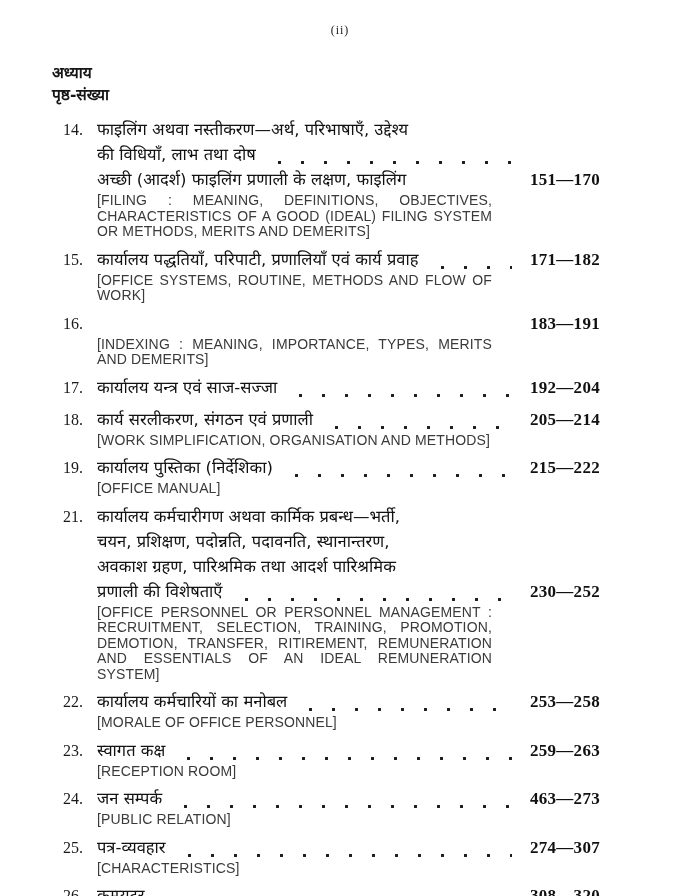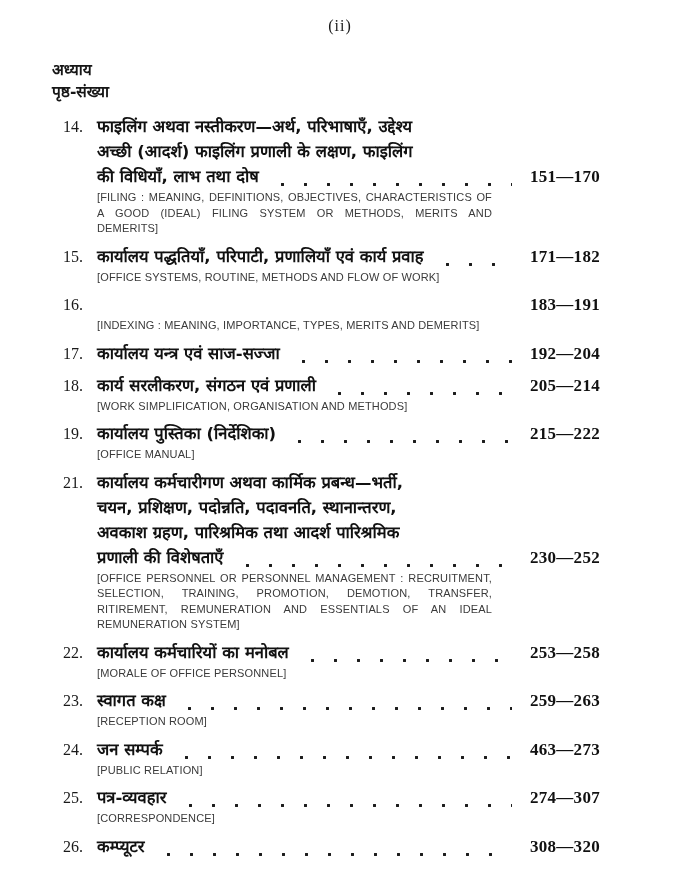--- a/index.html
+++ b/index.html
@@ -11,22 +11,22 @@
     width: 680px;
     height: 896px;
     overflow: hidden;
     font-family: "DejaVu Sans", sans-serif;
     color: #141414;
     position: relative;
   }
   .roman-folio {
     text-align: center;
     font-family: "Liberation Serif", serif;
-    font-size: 16px;
-    padding-top: 17px;
+    font-size: 12px;
+    padding-top: 23px;
     letter-spacing: 1px;
     color: #1a1a1a;
   }
   .toc-head {
     display: flex;
     justify-content: space-between;
     align-items: baseline;
     margin: 23px 80px 12px 52px;
     font-weight: bold;
     font-size: 15.5px;
@@ -46,21 +46,21 @@
     grid-row: 1;
     font-family: "Liberation Serif", serif;
     font-size: 16px;
     line-height: 25px;
     padding-left: 11px;
     color: #1a1a1a;
   }
   .hindi {
     grid-column: 2;
     grid-row: 1;
-    font-weight: bold;
+    font-weight: normal;
     font-size: 16.5px;
     line-height: 25px;
     color: #111111;
   }
   .hline.last {
     display: flex;
     align-items: stretch;
   }
   .hline.last .txt {
     white-space: nowrap;
@@ -85,21 +85,21 @@
     line-height: 25px;
     letter-spacing: 0.3px;
     color: #111111;
     white-space: nowrap;
   }
   .english {
     grid-column: 2;
     grid-row: 2;
     margin: 1px 26px 0 0;
     font-family: "Liberation Sans", sans-serif;
-    font-size: 11px;
+    font-size: 14px;
     line-height: 15.5px;
     letter-spacing: 0.15px;
     color: #3a3a3a;
     text-align: justify;
   }
 </style>
 </head>
 <body>
 
 <div class="roman-folio">(ii)</div>
@@ -107,25 +107,25 @@
 <div class="toc-head">
   <span>अध्याय</span>
   <span>पृष्ठ-संख्या</span>
 </div>
 
 <div class="entries" id="entries">
     <div class="entry">
       <div class="num">14.</div>
       <div class="hindi">
         <div class="hline">फाइलिंग अथवा नस्तीकरण—अर्थ, परिभाषाएँ, उद्देश्य</div>
+        <div class="hline last">
+          <span class="txt">की विधियाँ, लाभ तथा दोष</span>
+          <span class="leader"></span>
+        </div>
         <div class="hline">अच्छी (आदर्श) फाइलिंग प्रणाली के लक्षण, फाइलिंग</div>
-        <div class="hline last">
-          <span class="txt">की विधियाँ, लाभ तथा दोष</span>
-          <span class="leader"></span>
-        </div>
       </div>
       <div class="pages">151—170</div>
       <div class="english">[FILING : MEANING, DEFINITIONS, OBJECTIVES, CHARACTERISTICS OF A GOOD (IDEAL) FILING SYSTEM OR METHODS, MERITS AND DEMERITS]</div>
     </div>
     <div class="entry">
       <div class="num">15.</div>
       <div class="hindi">
         <div class="hline last">
           <span class="txt">कार्यालय पद्धतियाँ, परिपाटी, प्रणालियाँ एवं कार्य प्रवाह</span>
           <span class="leader"></span>
@@ -220,21 +220,21 @@
     </div>
     <div class="entry">
       <div class="num">25.</div>
       <div class="hindi">
         <div class="hline last">
           <span class="txt">पत्र-व्यवहार</span>
           <span class="leader"></span>
         </div>
       </div>
       <div class="pages">274—307</div>
-      <div class="english">[CORRESPONDENCE]</div>
+      <div class="english">[CHARACTERISTICS]</div>
     </div>
     <div class="entry">
       <div class="num">26.</div>
       <div class="hindi">
         <div class="hline last">
           <span class="txt">कम्प्यूटर</span>
           <span class="leader"></span>
         </div>
       </div>
       <div class="pages">308—320</div>

